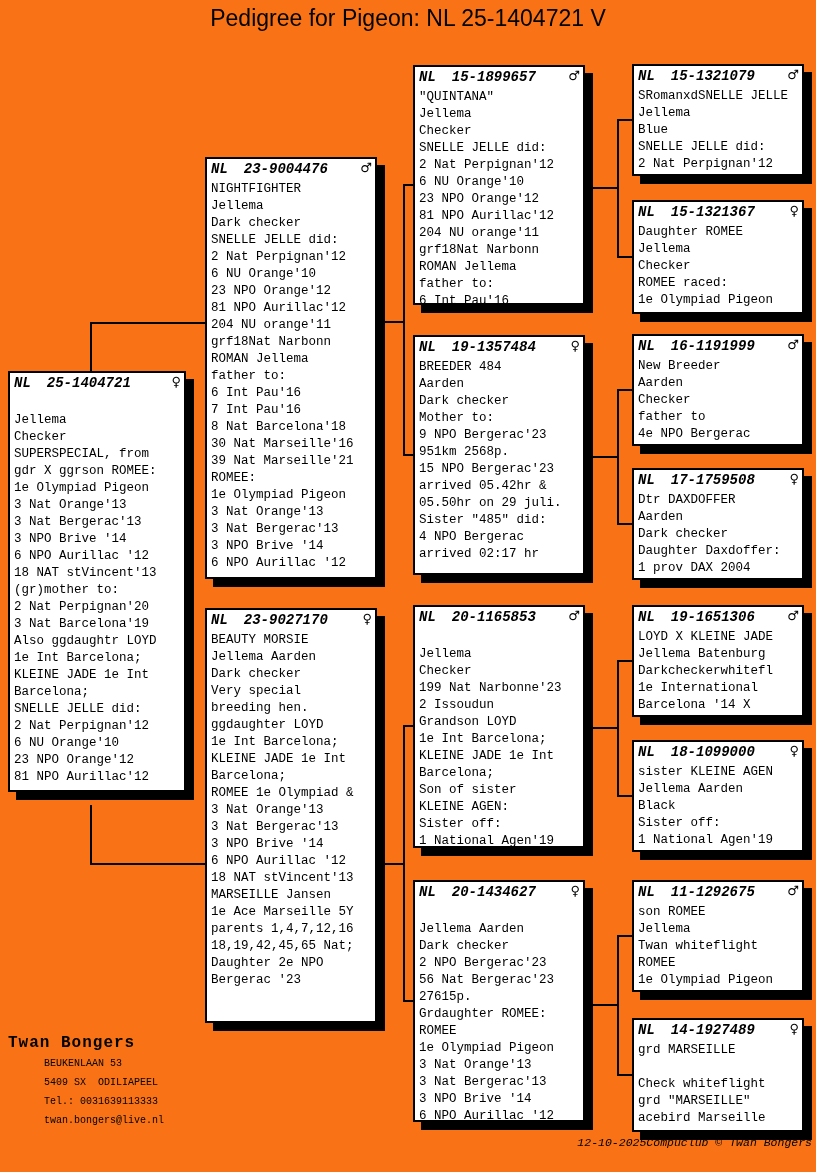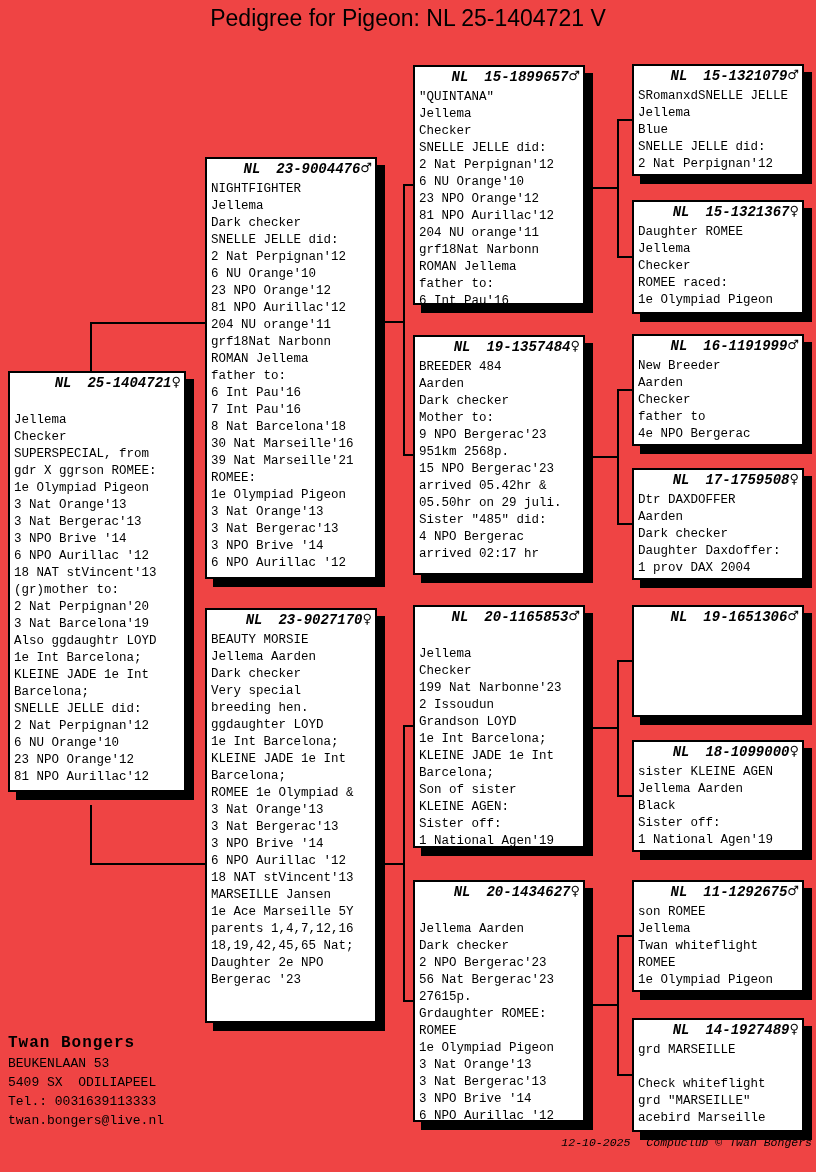--- a/index.html
+++ b/index.html
@@ -1,54 +1,54 @@
 <!DOCTYPE html>
 <html><head>
 <meta charset="utf-8">
 <style>
   html,body { margin:0; padding:0; background:#fff; }
   #page {
-    position:relative; width:816px; height:1172px; background:#ef4444;
+    position:relative; width:816px; height:1172px; background:#f97316;
     font-family:"Liberation Mono","DejaVu Sans Mono",monospace; color:#000;
     overflow:hidden;
     text-decoration:underline;
   }
   .title {
     position:absolute; top:5px; left:0; width:100%; text-align:center;
     font-family:"Liberation Sans","DejaVu Sans",sans-serif;
     font-size:23px; font-weight:400; color:#000;
   }
   .box {
     position:absolute; background:#fff; border:2px solid #000;
     box-shadow:8px 8px 0 0 #000; box-sizing:border-box; padding:1px 3px 0 4px;
     overflow:hidden;
   }
   .box-header {
-    display:flex; justify-content:flex-end; align-items:flex-start;
+    display:flex; justify-content:space-between; align-items:flex-start;
     height:21px; font-style:italic; font-weight:bold; font-size:14px; line-height:19px;
   }
   .box-header .country { margin-right:16px; }
   .sex {
     font-family:"DejaVu Sans",sans-serif; font-style:normal; font-weight:bold;
     font-size:13px; line-height:16px;
   }
   .box-body {
     font-size:12.5px; line-height:17px; white-space:pre; letter-spacing:0;
   }
   .hline, .vline { position:absolute; background:#000; }
   .hline { height:2px; }
   .vline { width:2px; }
   .footer-left { position:absolute; left:8px; top:1032px; }
   .breeder-name { font-weight:bold; font-size:16px; line-height:22px; letter-spacing:1px; }
-  .breeder-address { font-size:13px; line-height:19px; white-space:pre; }
+  .breeder-address { font-size:10px; line-height:19px; white-space:pre;margin-left:36px; }
   .footer-right {
     position:absolute; left:400px; top:1136px; width:412px; text-align:right;
     font-style:italic; font-size:11.5px;
   }
-  .footer-right .date { margin-right:16px; }
+  .footer-right .date { }
 </style>
 </head>
 <body>
 
 <div id="page">
 
   <div class="title">Pedigree for Pigeon: NL  25-1404721 V</div>
 
   <div class="vline" style="left:90px;top:322px;height:62px"></div>
   <div class="hline" style="left:90px;top:322px;width:115px"></div>
@@ -298,20 +298,25 @@
 Dark checker
 Daughter Daxdoffer:
 1 prov DAX 2004</div>
   </div>
 
   <div class="box" style="left:632px;top:605px;width:172px;height:112px">
     <div class="box-header">
       <span><span class="country">NL</span><span>19-1651306</span></span>
       <span class="sex">♂</span>
     </div>
+    <div class="box-body">LOYD X KLEINE JADE
+Jellema Batenburg
+Darkcheckerwhitefl
+1e International
+Barcelona '14 X</div>
   </div>
 
   <div class="box" style="left:632px;top:740px;width:172px;height:112px">
     <div class="box-header">
       <span><span class="country">NL</span><span>18-1099000</span></span>
       <span class="sex">♀</span>
     </div>
     <div class="box-body">sister KLEINE AGEN
 Jellema Aarden
 Black

